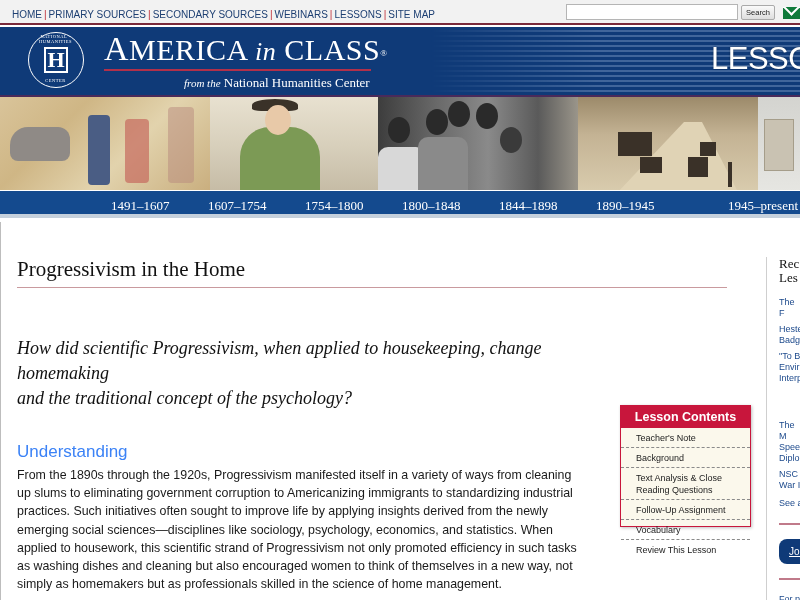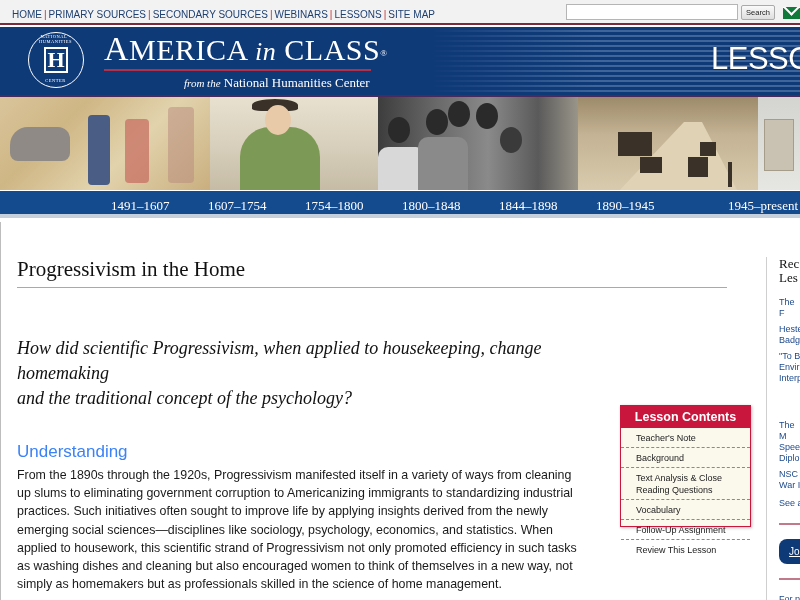--- a/index.html
+++ b/index.html
@@ -173,22 +173,22 @@
 </div>
 
 <h2 class="section-head" style="font-weight:normal;">Understanding</h2>
 <p class="body-text">From the 1890s through the 1920s, Progressivism manifested itself in a variety of ways from cleaning up slums to eliminating government corruption to Americanizing immigrants to standardizing industrial practices. Such initiatives often sought to improve life by applying insights derived from the newly emerging social sciences—disciplines like sociology, psychology, economics, and statistics. When applied to housework, this scientific strand of Progressivism not only promoted efficiency in such tasks as washing dishes and cleaning but also encouraged women to think of themselves in a new way, not simply as homemakers but as professionals skilled in the science of home management.</p>
 
 <div class="lc-box">
   <div class="lc-head">Lesson Contents</div>
   <a href="#" class="lc-item one">Teacher's Note</a>
   <a href="#" class="lc-item one">Background</a>
   <a href="#" class="lc-item two">Text Analysis &amp; Close Reading Questions</a>
+  <a href="#" class="lc-item one">Follow-Up Assignment</a>
   <a href="#" class="lc-item one">Vocabulary</a>
-  <a href="#" class="lc-item one">Follow-Up Assignment</a>
   <a href="#" class="lc-item one">Review This Lesson</a>
 </div>
 
 <div class="sidebar">
   <div class="sb-inner">
     <div class="sb-title">
       <div>Rec</div>
       <div>Les</div>
     </div>
     <a href="#" class="sb-link" style="margin-top:12px;width:20px;">The F</a>

